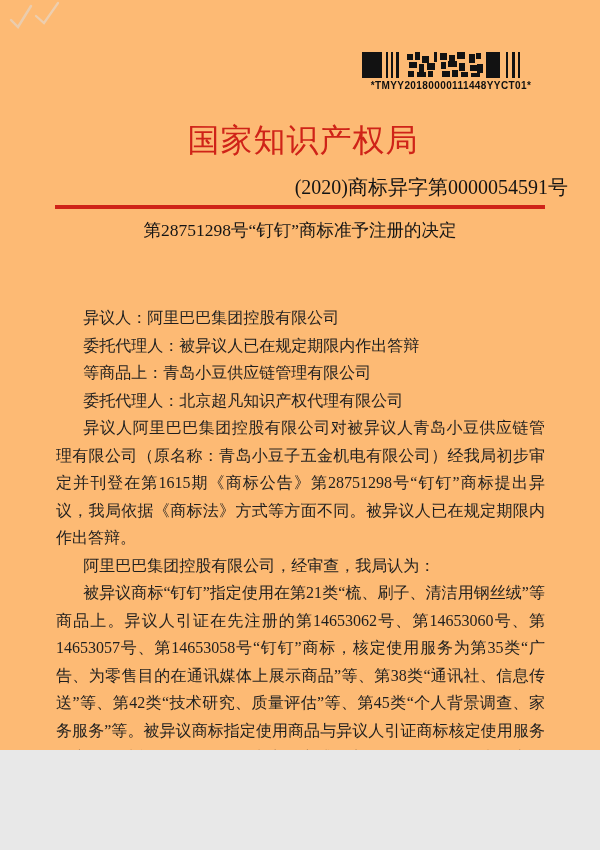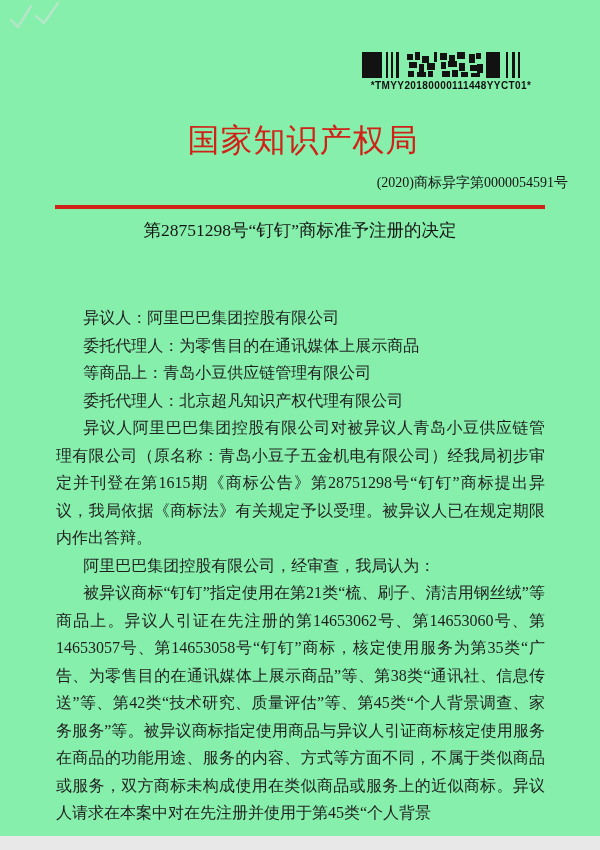--- a/index.html
+++ b/index.html
@@ -3,23 +3,23 @@
 <meta charset="utf-8">
 <style>
   html, body {
     margin: 0;
     padding: 0;
     background: #e8e8e8;
   }
   .page {
     position: relative;
     width: 600px;
-    height: 836px;
+    height: 750px;
     margin: 0 auto;
-    background: #86efac;
+    background: #fdba74;
     font-family: "Liberation Serif", "DejaVu Serif", serif;
     color: #1c1c1c;
     overflow: hidden;
   }
   
   .checkmarks {
     position: absolute;
     top: 0;
     left: 4px;
     opacity: 0.55;
@@ -51,21 +51,21 @@
     text-align: center;
     font-size: 32px;
     font-weight: 400;
     letter-spacing: 1px;
     color: var(--accent-red, #cf2318);
   }
   .doc-number {
     position: absolute;
     top: 174px;
     right: 32px;
-    font-size: 14px;
+    font-size: 20px;
     color: #141414;
   }
   .red-divider {
     position: absolute;
     top: 205px;
     left: 55px;
     right: 55px;
     height: 3.5px;
     background: var(--accent-red, #cf2318);
   }
@@ -151,21 +151,21 @@
   <h1 class="agency-title">国家知识产权局</h1>
 
   <div class="doc-number">(2020)商标异字第0000054591号</div>
 
   <div class="red-divider"></div>
 
   <h2 class="decision-title">第28751298号“钉钉”商标准予注册的决定</h2>
 
   <div class="doc-body">
     <p><span>异议人：</span><span>阿里巴巴集团控股有限公司</span></p>
-    <p><span>委托代理人：</span><span>为零售目的在通讯媒体上展示商品</span></p>
+    <p><span>委托代理人：</span><span>被异议人已在规定期限内作出答辩</span></p>
     <p><span>等商品上：</span><span>青岛小豆供应链管理有限公司</span></p>
     <p><span>委托代理人：</span><span>北京超凡知识产权代理有限公司</span></p>
-    <p>异议人阿里巴巴集团控股有限公司对被异议人青岛小豆供应链管理有限公司（原名称：青岛小豆子五金机电有限公司）经我局初步审定并刊登在第1615期《商标公告》第28751298号“钉钉”商标提出异议，我局依据《商标法》有关规定予以受理。被异议人已在规定期限内作出答辩。</p>
+    <p>异议人阿里巴巴集团控股有限公司对被异议人青岛小豆供应链管理有限公司（原名称：青岛小豆子五金机电有限公司）经我局初步审定并刊登在第1615期《商标公告》第28751298号“钉钉”商标提出异议，我局依据《商标法》方式等方面不同。被异议人已在规定期限内作出答辩。</p>
     <p>阿里巴巴集团控股有限公司，经审查，我局认为：</p>
     <p>被异议商标“钉钉”指定使用在第21类“梳、刷子、清洁用钢丝绒”等商品上。异议人引证在先注册的第14653062号、第14653060号、第14653057号、第14653058号“钉钉”商标，核定使用服务为第35类“广告、为零售目的在通讯媒体上展示商品”等、第38类“通讯社、信息传送”等、第42类“技术研究、质量评估”等、第45类“个人背景调查、家务服务”等。被异议商标指定使用商品与异议人引证商标核定使用服务在商品的功能用途、服务的内容、方式等方面不同，不属于类似商品或服务，双方商标未构成使用在类似商品或服务上的近似商标。异议人请求在本案中对在先注册并使用于第45类“个人背景</p>
   </div>
 
 </div>
 
 </body></html>

